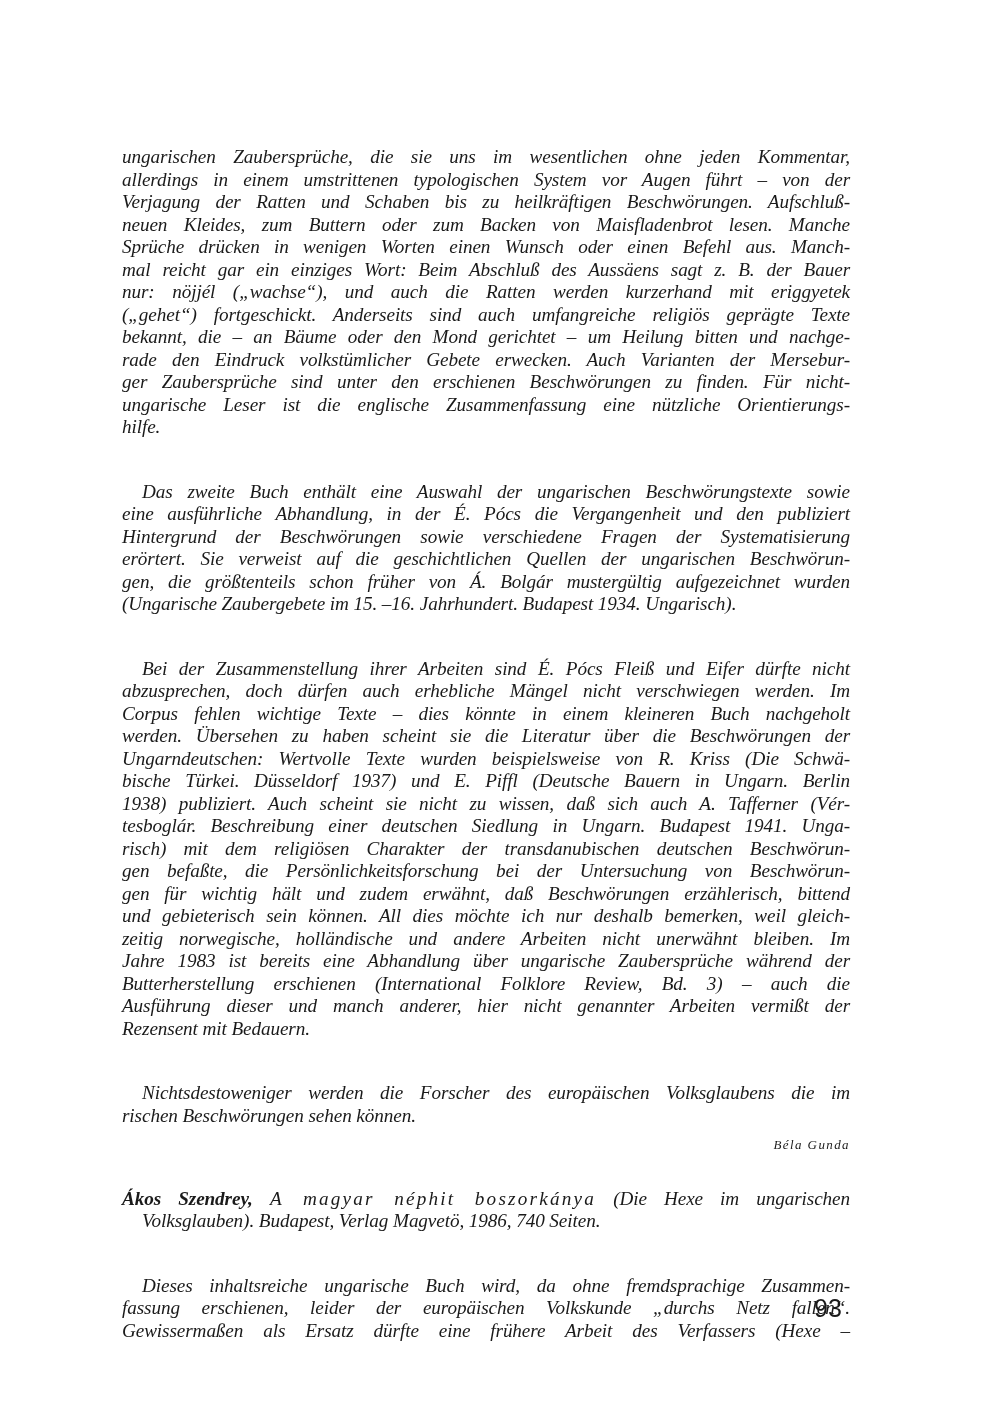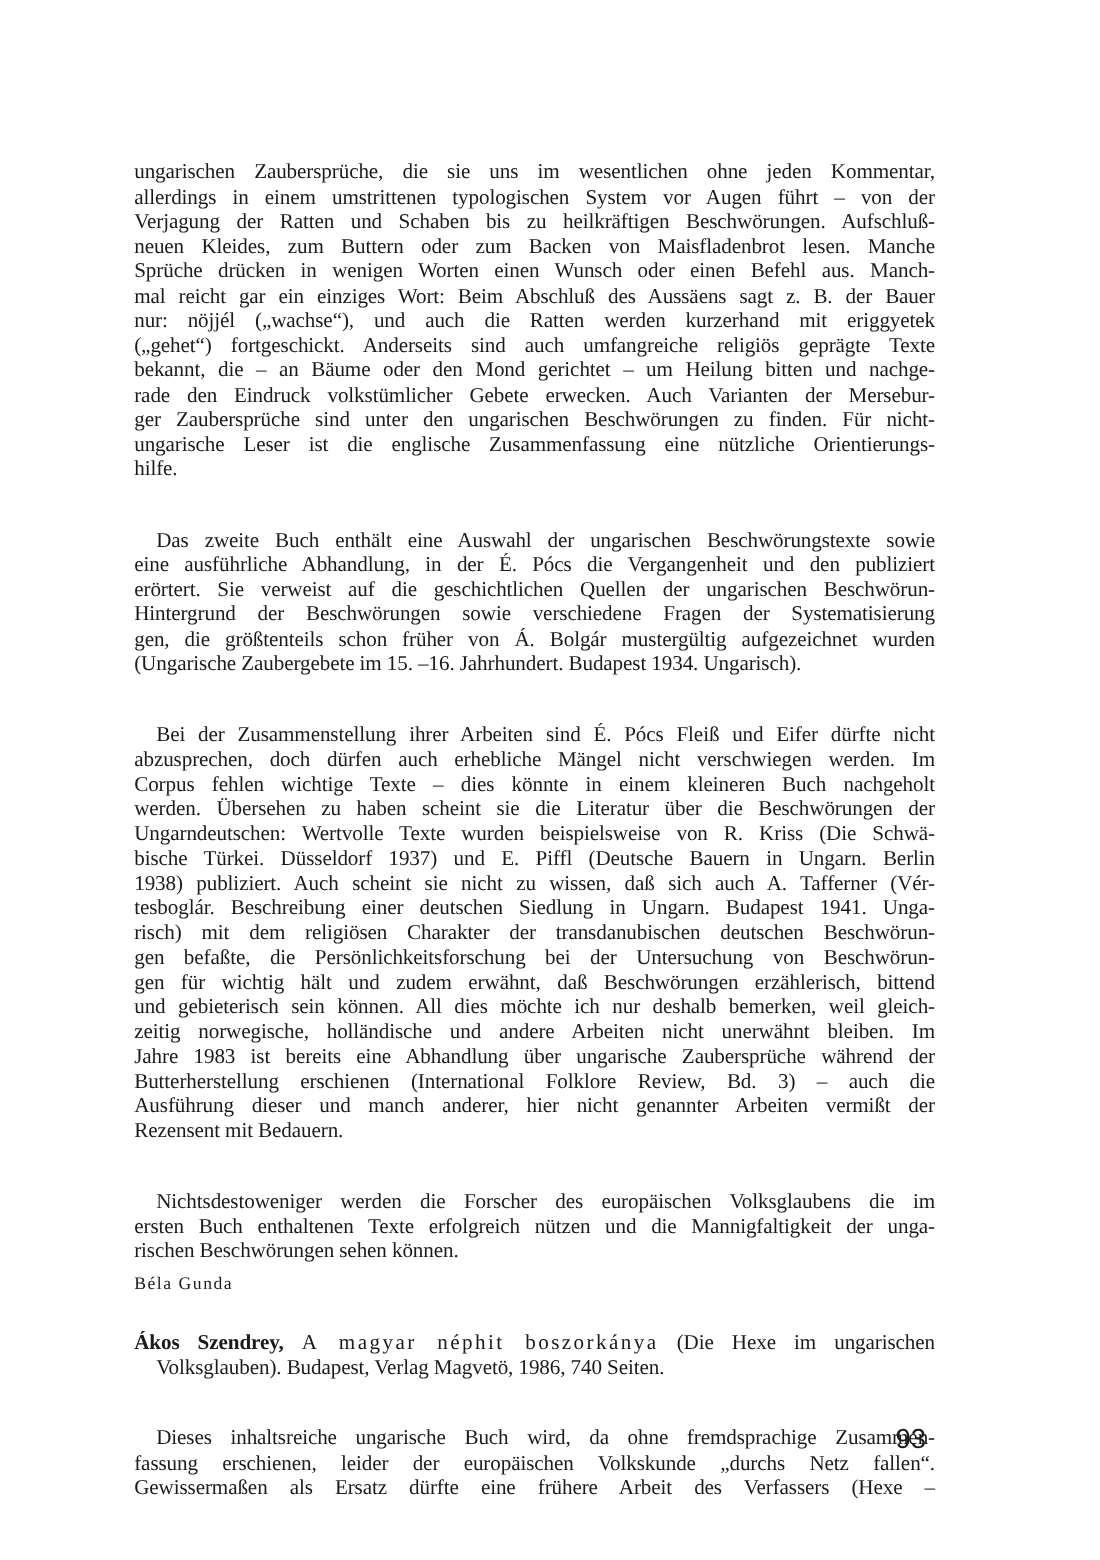--- a/index.html
+++ b/index.html
@@ -13,20 +13,21 @@
       position: relative;
       overflow: hidden;
       font-family: "Liberation Serif", "DejaVu Serif", serif;
       color: #1a1a1a;
     }
     .page {
       position: absolute;
       left: 122px;
       top: 146px;
       width: 728px;
+      font-style: italic;
     }
     .line {
       font-size: 19.2px;
       line-height: 22.5px;
       height: 22.5px;
       white-space: nowrap;
       text-align: justify;
       text-align-last: justify;
       letter-spacing: -0.1px;
     }
@@ -37,23 +38,23 @@
       padding-left: 20px;
       margin-top: 42px;
     }
     .line.hang {
       padding-left: 20px;
     }
     .para {
       margin-bottom: 7px;
     }
     .signature {
-      font-size: 16px;
+      font-size: 13px;
       line-height: 22.5px;
-      text-align: left;
+      text-align: right;
       letter-spacing: 1.4px;
       margin-top: 4px;
       margin-bottom: 31px;
     }
     .spaced {
       letter-spacing: 2.2px;
     }
     .bold {
       font-weight: bold;
     }
@@ -75,30 +76,30 @@
     <div class="line">ungarischen Zaubersprüche, die sie uns im wesentlichen ohne jeden Kommentar,</div>
     <div class="line">allerdings in einem umstrittenen typologischen System vor Augen führt – von der</div>
     <div class="line">Verjagung der Ratten und Schaben bis zu heilkräftigen Beschwörungen. Aufschluß-</div>
     <div class="line">neuen Kleides, zum Buttern oder zum Backen von Maisfladenbrot lesen. Manche</div>
     <div class="line">Sprüche drücken in wenigen Worten einen Wunsch oder einen Befehl aus. Manch-</div>
     <div class="line">mal reicht gar ein einziges Wort: Beim Abschluß des Aussäens sagt z. B. der Bauer</div>
     <div class="line">nur: nöjjél („wachse“), und auch die Ratten werden kurzerhand mit eriggyetek</div>
     <div class="line">(„gehet“) fortgeschickt. Anderseits sind auch umfangreiche religiös geprägte Texte</div>
     <div class="line">bekannt, die – an Bäume oder den Mond gerichtet – um Heilung bitten und nachge-</div>
     <div class="line">rade den Eindruck volkstümlicher Gebete erwecken. Auch Varianten der Mersebur-</div>
-    <div class="line">ger Zaubersprüche sind unter den ungarischen Beschwörungen zu finden. Für nicht-</div>
+    <div class="line">ger Zaubersprüche sind unter den erschienen Beschwörungen zu finden. Für nicht-</div>
     <div class="line">ungarische Leser ist die englische Zusammenfassung eine nützliche Orientierungs-</div>
     <div class="line last">hilfe.</div>
   </div>
 
   <div class="para">
     <div class="line indent">Das zweite Buch enthält eine Auswahl der ungarischen Beschwörungstexte sowie</div>
     <div class="line">eine ausführliche Abhandlung, in der É. Pócs die Vergangenheit und den publiziert</div>
+    <div class="line">Hintergrund der Beschwörungen sowie verschiedene Fragen der Systematisierung</div>
     <div class="line">erörtert. Sie verweist auf die geschichtlichen Quellen der ungarischen Beschwörun-</div>
-    <div class="line">Hintergrund der Beschwörungen sowie verschiedene Fragen der Systematisierung</div>
     <div class="line">gen, die größtenteils schon früher von Á. Bolgár mustergültig aufgezeichnet wurden</div>
     <div class="line last">(Ungarische Zaubergebete im 15. –16. Jahrhundert. Budapest 1934. Ungarisch).</div>
   </div>
 
   <div class="para">
     <div class="line indent">Bei der Zusammenstellung ihrer Arbeiten sind É. Pócs Fleiß und Eifer dürfte nicht</div>
     <div class="line">abzusprechen, doch dürfen auch erhebliche Mängel nicht verschwiegen werden. Im</div>
     <div class="line">Corpus fehlen wichtige Texte – dies könnte in einem kleineren Buch nachgeholt</div>
     <div class="line">werden. Übersehen zu haben scheint sie die Literatur über die Beschwörungen der</div>
     <div class="line">Ungarndeutschen: Wertvolle Texte wurden beispielsweise von R. Kriss (Die Schwä-</div>
@@ -111,21 +112,20 @@
     <div class="line">und gebieterisch sein können. All dies möchte ich nur deshalb bemerken, weil gleich-</div>
     <div class="line">zeitig norwegische, holländische und andere Arbeiten nicht unerwähnt bleiben. Im</div>
     <div class="line">Jahre 1983 ist bereits eine Abhandlung über ungarische Zaubersprüche während der</div>
     <div class="line">Butterherstellung erschienen (International Folklore Review, Bd. 3) – auch die</div>
     <div class="line">Ausführung dieser und manch anderer, hier nicht genannter Arbeiten vermißt der</div>
     <div class="line last">Rezensent mit Bedauern.</div>
   </div>
 
   <div class="para">
     <div class="line indent">Nichtsdestoweniger werden die Forscher des europäischen Volksglaubens die im</div>
-    <div class="line">ersten Buch enthaltenen Texte erfolgreich nützen und die Mannigfaltigkeit der unga-</div>
     <div class="line last">rischen Beschwörungen sehen können.</div>
   </div>
 
   <div class="signature">Béla Gunda</div>
 
   <div class="para">
     <div class="line"><span class="bold">Ákos Szendrey,</span> <span class="spaced">A magyar néphit boszorkánya</span><span> (Die Hexe im ungarischen</span></div>
     <div class="line last hang">Volksglauben). Budapest, Verlag Magvetö, 1986, 740 Seiten.</div>
   </div>
 

